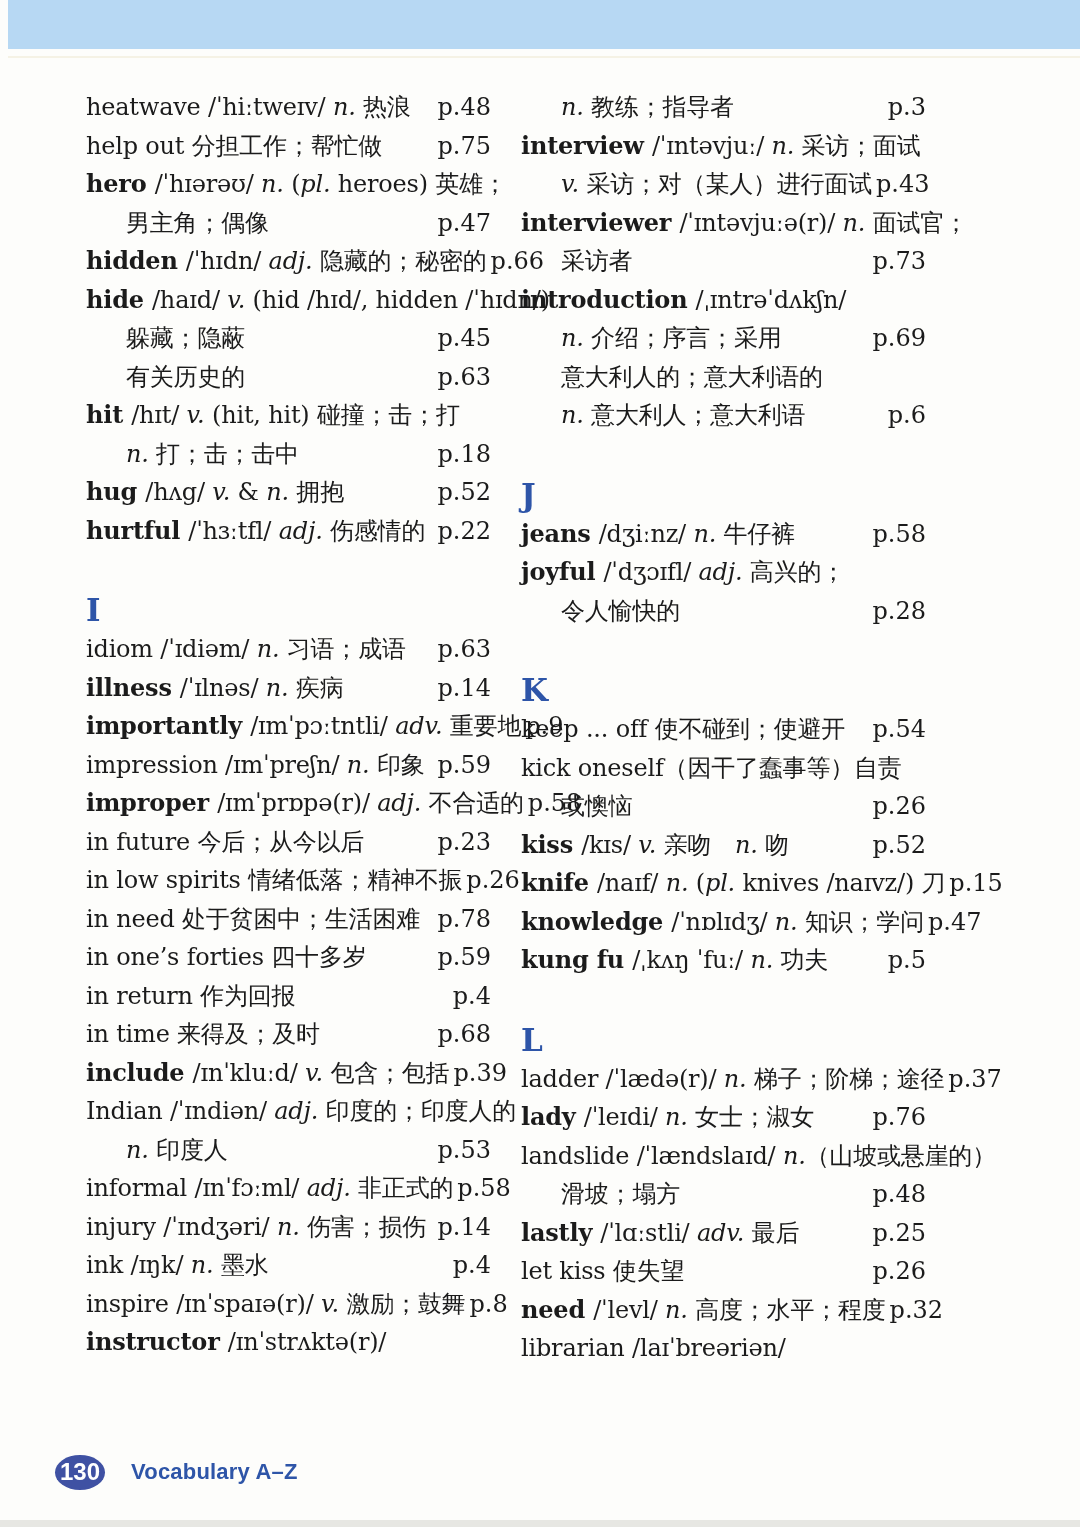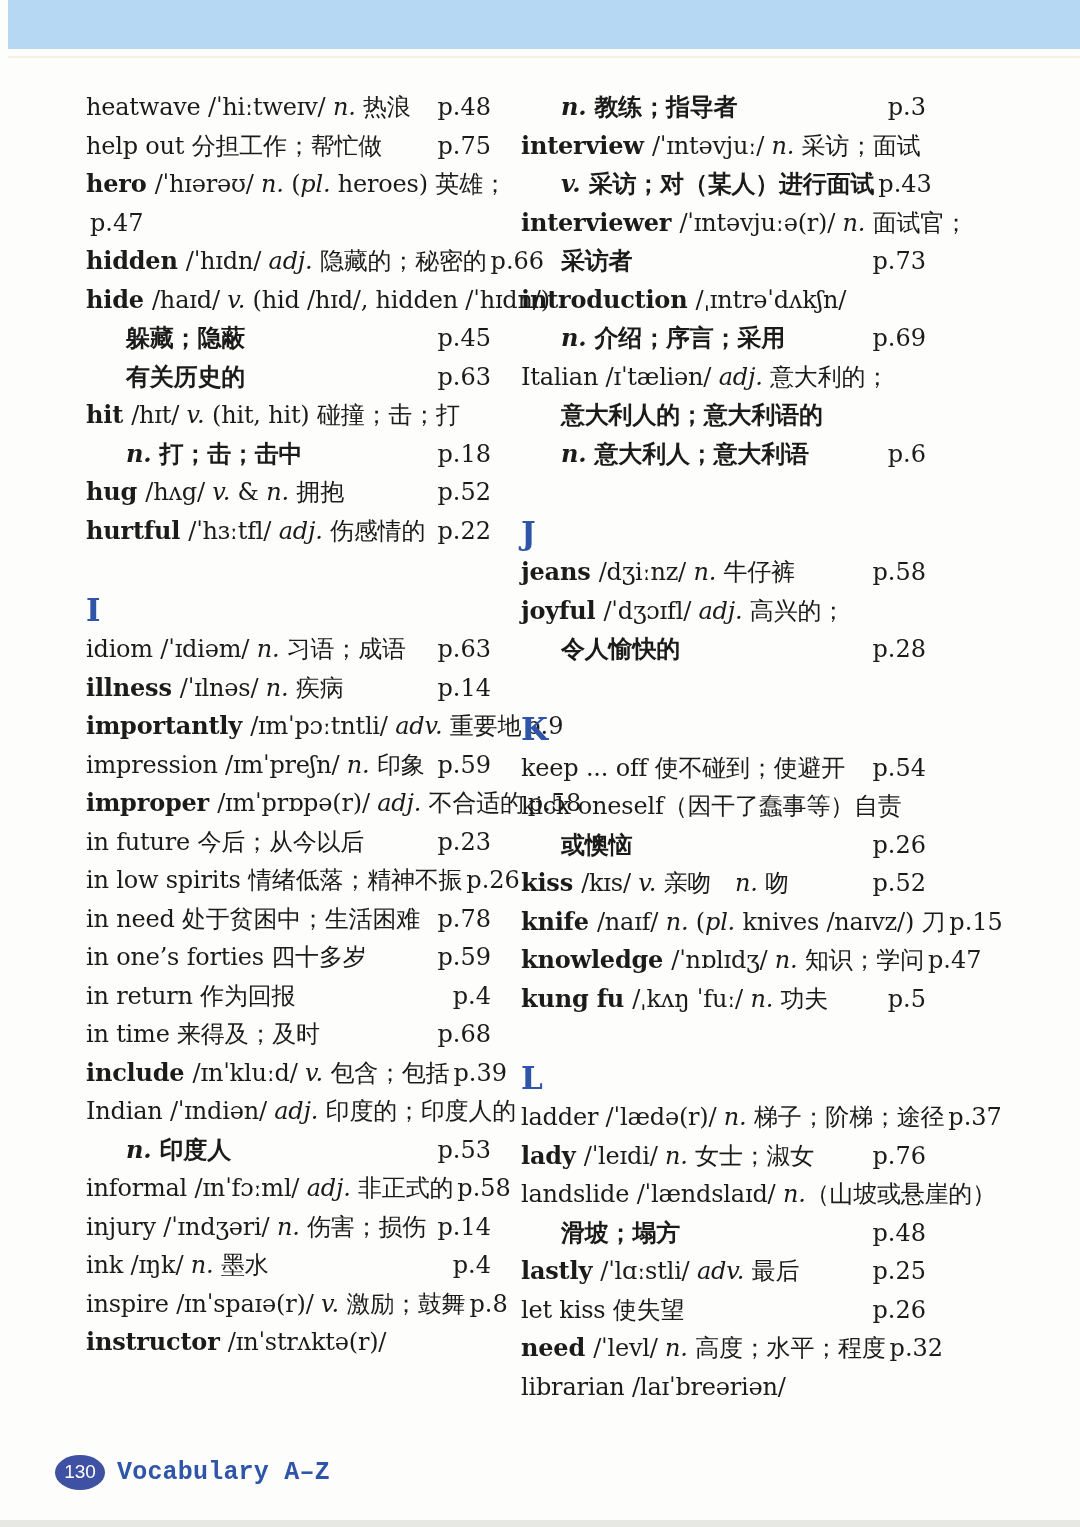--- a/index.html
+++ b/index.html
@@ -21,42 +21,42 @@
   .col{
     position:absolute;top:88px;width:405px;
   }
   .col-left{left:86px;}
   .col-right{left:521px;}
   .row{
     display:flex;justify-content:space-between;align-items:flex-end;
     line-height:38.5px;white-space:nowrap;
   }
   .entry-text{font-size:24px;letter-spacing:-0.2px;}
-  .indent .entry-text{padding-left:40px;font-weight:bold;}
+  .indent .entry-text{padding-left:40px;}
   .b{font-weight:700;}
   .i{font-style:italic;}
   .page-ref{font-size:24px;margin-left:4px;flex:0 0 auto;}
   .section-letter{
     margin-top:40px;height:40px;line-height:40px;
     font-size:31px;font-weight:700;color:var(--accent,#2e55a8);
   }
   .footer{
     position:absolute;left:55px;top:1453px;height:38px;
     display:flex;align-items:center;
     font-family:"Liberation Sans","DejaVu Sans",sans-serif;
   }
   .badge{
     display:inline-flex;align-items:center;justify-content:center;
     width:50px;height:35px;border-radius:50%;
     background:var(--pill,#3f51a3);color:#ffffff;
-    font-size:19px;font-weight:400;
+    font-size:24px;font-weight:700;
   }
   .footer-title{
-    margin-left:12px;color:var(--accent,#2e55a8);
-    font-size:25px;font-weight:700;letter-spacing:0.2px;font-family:Liberation Mono, monospace;
+    margin-left:26px;color:var(--accent,#2e55a8);
+    font-size:22px;font-weight:700;letter-spacing:0.2px;
   }
   .bottom-strip{
     position:absolute;left:0;right:0;bottom:0;height:7px;
     background:#e7e7e3;
   }
 </style>
 </head>
 <body style="--band: #b7d8f3; --accent: #2e55a8; --pill: #3f51a3; color: rgb(27, 27, 27);">
 
 <div class="top-band"></div>
@@ -73,20 +73,21 @@
       <div class="row">
         <span class="entry-text"><span class="r">help out 分担工作；帮忙做</span></span>
         <span class="page-ref">p.75</span>
       </div>
     </div>
     <div class="entry">
       <div class="row">
         <span class="entry-text"><span class="b">hero </span><span class="r">/ˈhɪərəʊ/ </span><span class="i">n.</span><span class="r"> (</span><span class="i">pl.</span><span class="r"> heroes) 英雄；</span></span>
       </div>
       <div class="row indent">
+        <span class="entry-text"><span class="r">男主角；偶像</span></span>
         <span class="page-ref">p.47</span>
       </div>
     </div>
     <div class="entry">
       <div class="row">
         <span class="entry-text"><span class="b">hidden </span><span class="r">/ˈhɪdn/ </span><span class="i">adj.</span><span class="r"> 隐藏的；秘密的</span></span>
         <span class="page-ref">p.66</span>
       </div>
     </div>
     <div class="entry">
@@ -265,23 +266,20 @@
     <div class="entry">
       <div class="row">
         <span class="entry-text"><span class="b">introduction </span><span class="r">/ˌɪntrəˈdʌkʃn/</span></span>
       </div>
       <div class="row indent">
         <span class="entry-text"><span class="i">n.</span><span class="r"> 介绍；序言；采用</span></span>
         <span class="page-ref">p.69</span>
       </div>
     </div>
     <div class="entry">
-      <div class="row">
-        <span class="entry-text"><span class="r">Italian /ɪˈtæliən/ </span><span class="i">adj.</span><span class="r"> 意大利的；</span></span>
-      </div>
       <div class="row indent">
         <span class="entry-text"><span class="r">意大利人的；意大利语的</span></span>
       </div>
       <div class="row indent">
         <span class="entry-text"><span class="i">n.</span><span class="r"> 意大利人；意大利语</span></span>
         <span class="page-ref">p.6</span>
       </div>
     </div>
     <div class="section-letter">J</div>
     <div class="entry">

